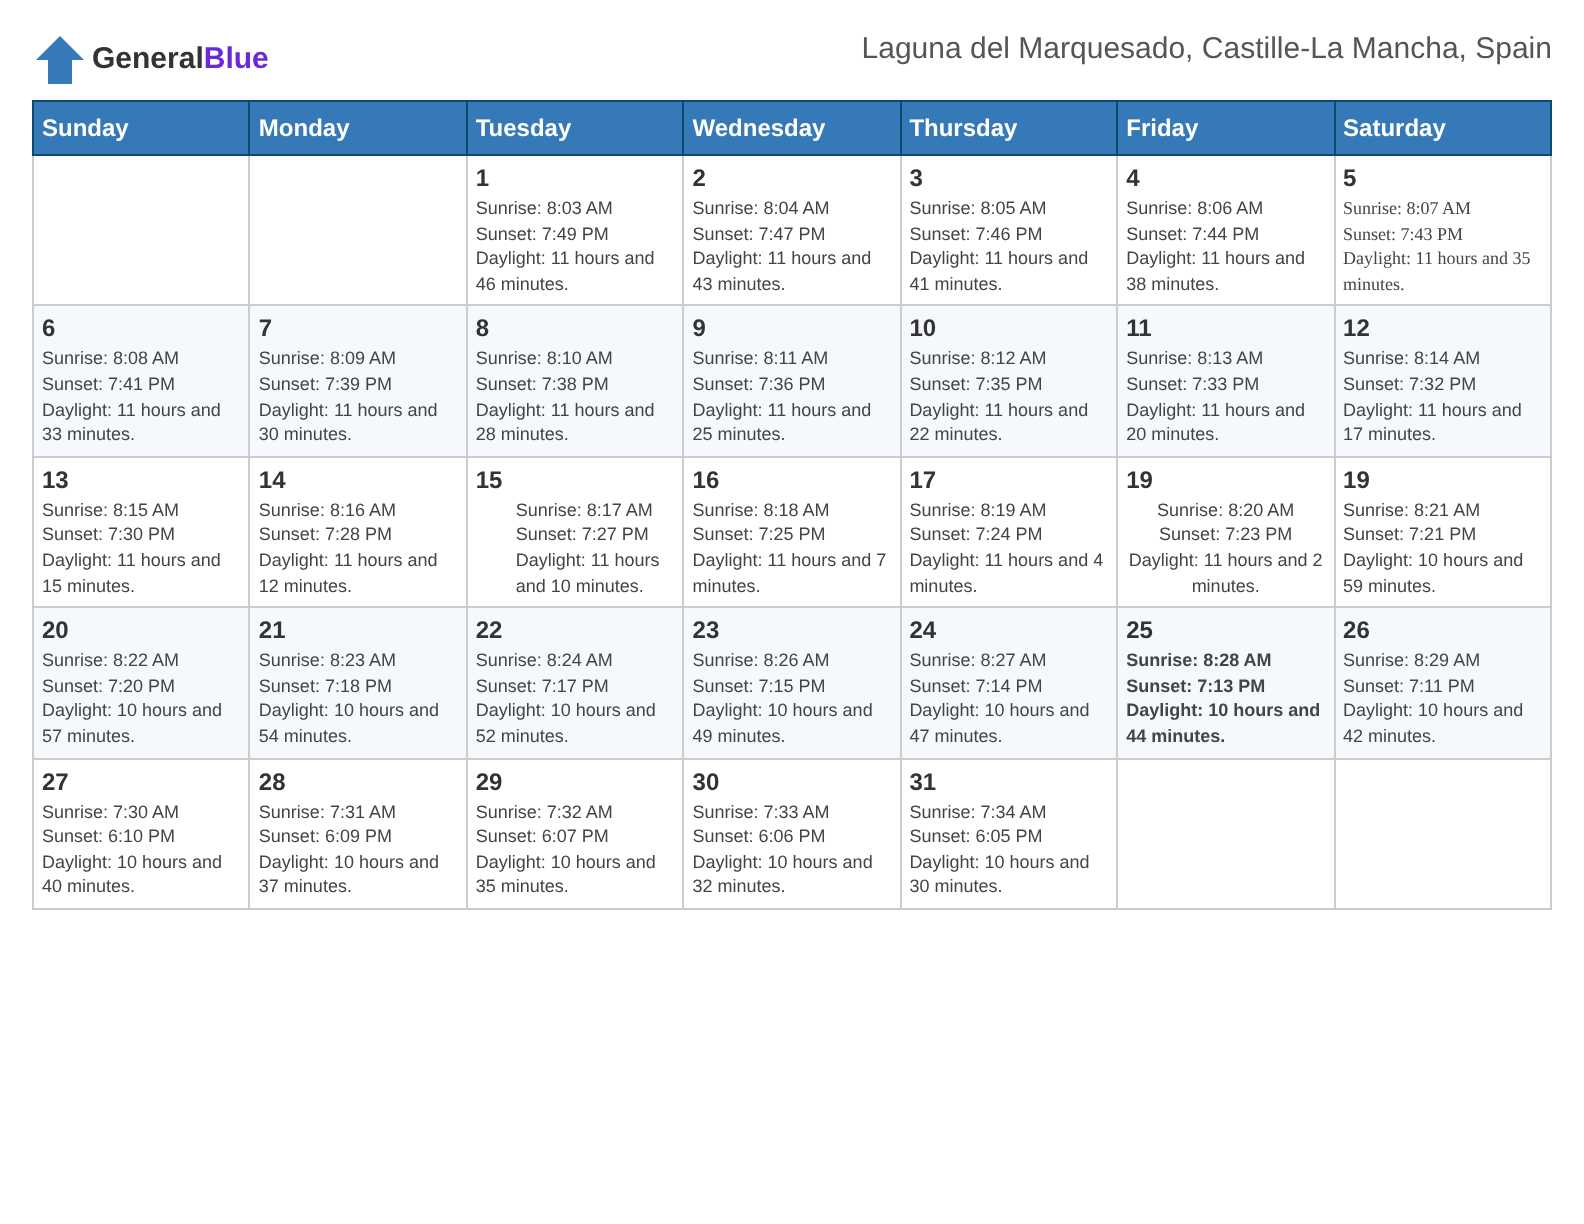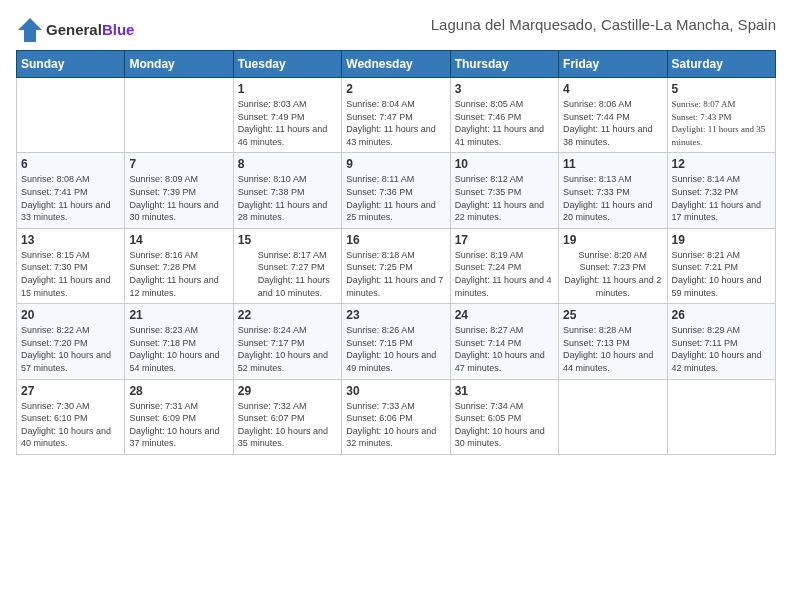--- a/index.html
+++ b/index.html
@@ -255,21 +255,21 @@
 Daylight: 10 hours and 49 minutes.</div>
         </td>
         <td>
           <span class="day-number">24</span>
           <div class="day-info" style="white-space: pre-line;">Sunrise: 8:27 AM
 Sunset: 7:14 PM
 Daylight: 10 hours and 47 minutes.</div>
         </td>
         <td>
           <span class="day-number">25</span>
-          <div class="day-info" style="white-space: pre-line;">Sunrise: 8:28 AM
+          <div class="day-info" style="white-space: pre-line; font-weight: bold;">Sunrise: 8:28 AM
 Sunset: 7:13 PM
 Daylight: 10 hours and 44 minutes.</div>
         </td>
         <td>
           <span class="day-number">26</span>
           <div class="day-info" style="white-space: pre-line;">Sunrise: 8:29 AM
 Sunset: 7:11 PM
 Daylight: 10 hours and 42 minutes.</div>
         </td>
       </tr>

